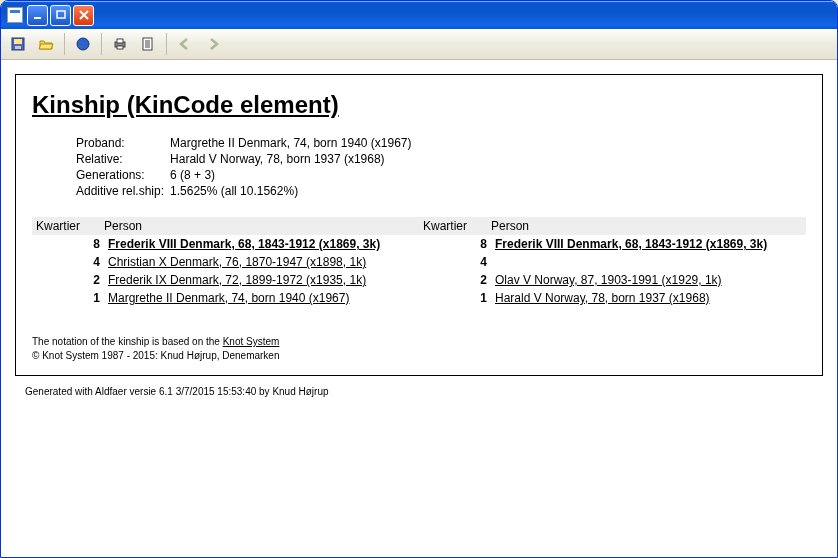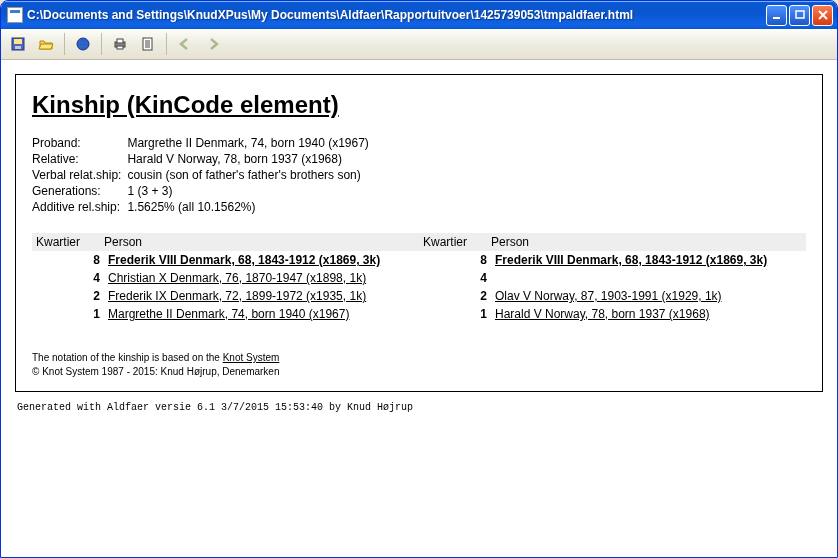--- a/index.html
+++ b/index.html
@@ -114,20 +114,21 @@
   }
   h1 {
     font-size: 24px;
     margin: 2px 0 16px 0;
     font-weight: bold;
     text-decoration: underline;
   }
   table.info {
     border-collapse: collapse;
     font-size: 12px;
+    margin-left: 44px;
   }
   table.info td {
     padding: 1px 8px 1px 0;
     vertical-align: top;
     white-space: nowrap;
   }
   table.info td:first-child { padding-right: 6px; }
 
   .kwartier-wrap {
     margin-top: 18px;
@@ -148,33 +149,31 @@
 
   .footnote {
     margin-top: 28px;
     font-size: 10px;
     line-height: 1.4;
   }
   .footnote a { color: #000; text-decoration: underline; }
 
   .generated {
     font-size: 10px;
-    margin: 10px 2px 0 2px;
+    margin: 10px 2px 0 10px;
     color: #000;
-    font-family: Liberation Mono, monospace;
   }
 </style>
 </head>
 <body>
 
 <div class="window">
 
   <div class="titlebar">
     <div class="title-icon"></div>
-    <div class="title-text">C:\Documents and Settings\KnudXPus\My Documents\Aldfaer\Rapportuitvoer\1425739053\tmpaldfaer.html</div>
     <div class="win-buttons">
       <div class="win-btn min">
         <svg viewBox="0 0 12 12">
             <rect x="2" y="8" width="7" height="2" fill="#fff"></rect>
           </svg>
       </div>
       <div class="win-btn max">
         <svg viewBox="0 0 12 12">
             <rect x="2" y="2" width="8" height="7" fill="none" stroke="#fff" stroke-width="1.5"></rect>
           </svg>
@@ -252,26 +251,22 @@
           <tbody>
               <tr>
             <td>Proband:</td>
             <td>Margrethe II Denmark, 74, born 1940 (x1967)</td>
           </tr>
           <tr>
             <td>Relative:</td>
             <td>Harald V Norway, 78, born 1937 (x1968)</td>
           </tr>
           <tr>
-            <td>Verbal relat.ship:</td>
-            <td>cousin (son of father's father's brothers son)</td>
-          </tr>
-          <tr>
             <td>Generations:</td>
-            <td>1 (3 + 3)</td>
+            <td>6 (8 + 3)</td>
           </tr>
           <tr>
             <td>Additive rel.ship:</td>
             <td>1.5625% (all 10.1562%)</td>
           </tr>
         </tbody>
           </table>
 
         <div class="kwartier-wrap">
           <div class="kcol">

